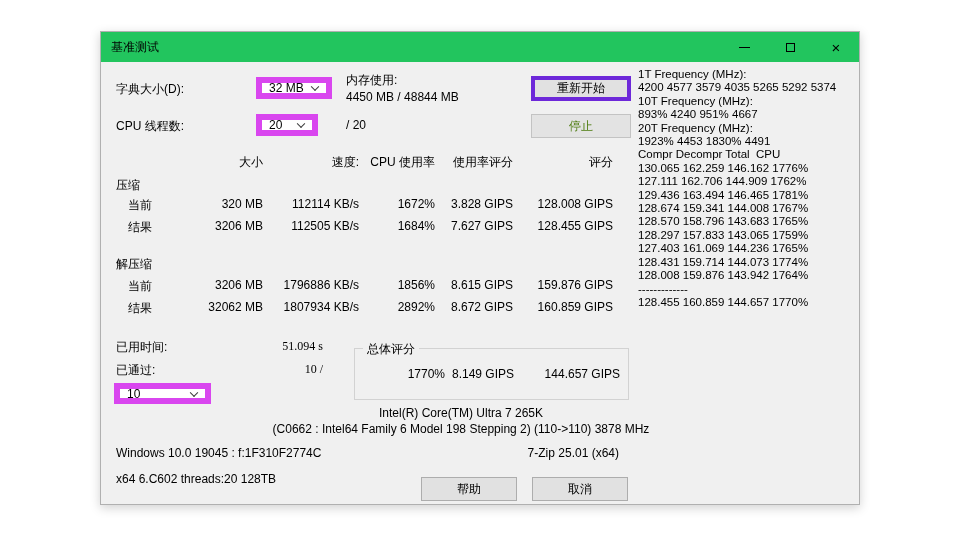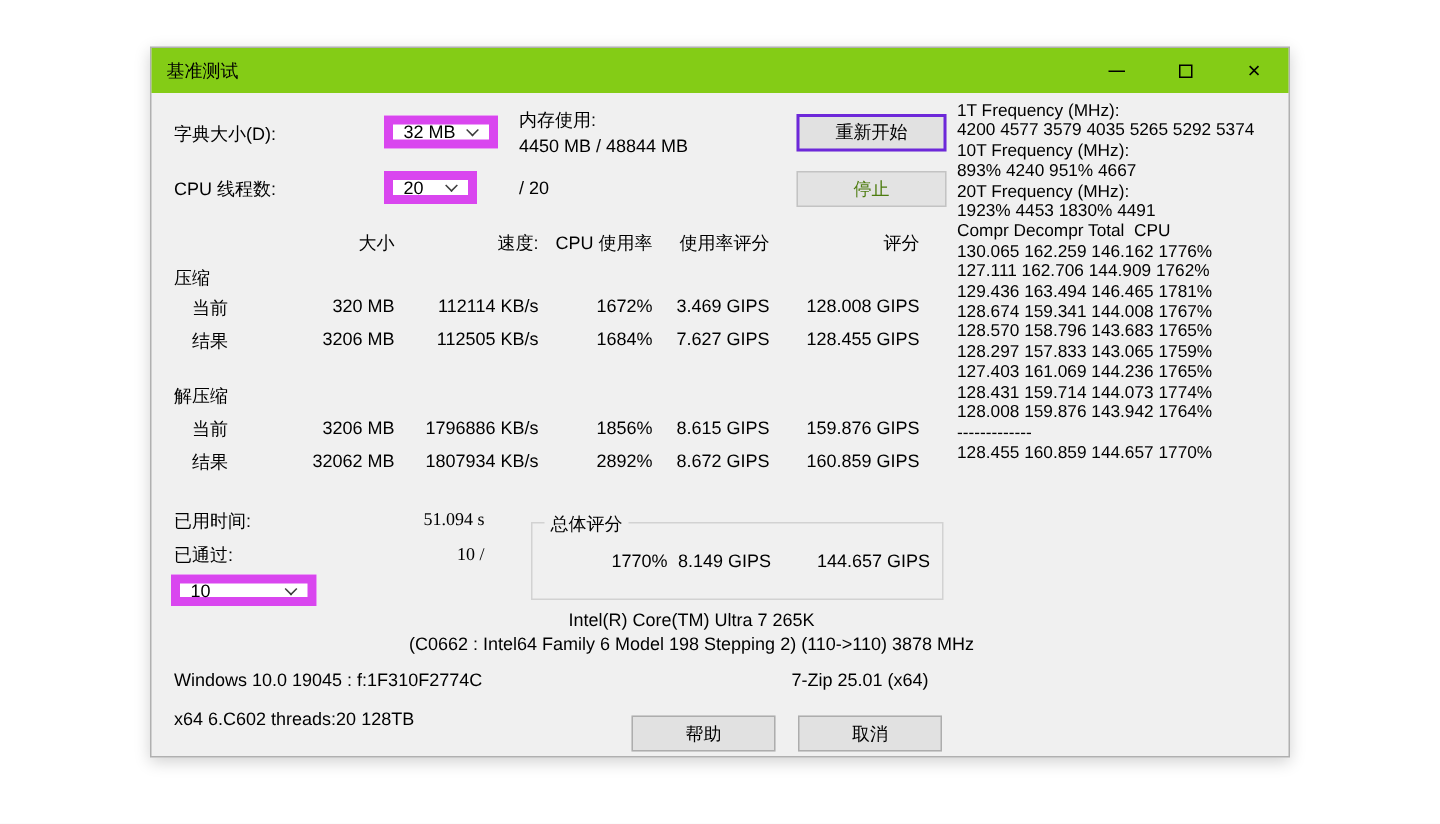--- a/index.html
+++ b/index.html
@@ -3,21 +3,21 @@
 <meta charset="utf-8">
 <style>
   * { margin:0; padding:0; box-sizing:border-box; }
   html,body { width:960px; height:549px; background:#ffffff; overflow:hidden; }
   body { font-family:"Liberation Sans","DejaVu Sans",sans-serif; font-size:12px; color:#000; position:relative; }
 
   .dialog { position:absolute; left:100px; top:31px; width:760px; height:474px;
             background:#f0f0f0; border:1px solid #b0b0b0; box-shadow:0 3px 10px rgba(0,0,0,.18); }
 
   
-  .titlebar { position:absolute; left:0; top:0; right:0; height:30px; background:#84cc16;
+  .titlebar { position:absolute; left:0; top:0; right:0; height:30px; background:#22c55e;
               display:flex; align-items:center; }
   .title { padding-left:10px; font-size:12px; }
   .win-btns { margin-left:auto; display:flex; height:100%; }
   .win-btn { width:46px; height:100%; display:flex; align-items:center; justify-content:center; }
   .min-glyph { width:11px; height:1px; background:#000; display:block; }
   .max-glyph { width:9px; height:9px; border:1px solid #000; display:block; }
   .close-glyph { font-size:15px; line-height:1; }
 
   .abs { position:absolute; }
   .lbl-static { white-space:nowrap; }
@@ -25,21 +25,21 @@
   
   .combo { position:absolute; background:#fff; border:6px solid #d946ef; display:flex;
            align-items:center; padding-left:7px; font-size:12px; }
   .chev { position:absolute; right:8px; top:50%; width:6px; height:6px;
           border-right:1.4px solid #3c3c3c; border-bottom:1.4px solid #3c3c3c;
           transform:translateY(-72%) rotate(45deg); }
 
   
   .btn { position:absolute; background:#e1e1e1; border:1px solid #adadad; display:flex;
          align-items:center; justify-content:center; font-size:12px; }
-  .btn.default { border:2px solid #6d28d9; }
+  .btn.default { border:4px solid #6d28d9; }
   .btn.disabled { background:#e3e3e3; border:1px solid #c3c3c3; color:#4d7c0f; }
 
   
   .trow { position:absolute; left:15px; width:497px; display:grid;
           grid-template-columns:55px 92px 96px 76px 78px 100px; }
   .trow span { text-align:right; white-space:nowrap; }
   .trow .lbl { text-align:left; padding-left:12px; }
   .sec-title { position:absolute; left:15px; white-space:nowrap; }
 
   .rval { position:absolute; left:115px; width:107px; text-align:right; white-space:nowrap;font-family:Liberation Serif, serif; }
@@ -103,21 +103,21 @@
     <span>使用率评分</span>
     <span>评分</span>
   </div>
 
   <div class="sec-title" style="top:145px">压缩</div>
   <div class="trow" style="top:165px">
     <span class="lbl">当前</span>
     <span>320 MB</span>
     <span>112114 KB/s</span>
     <span>1672%</span>
-    <span>3.469 GIPS</span>
+    <span>3.828 GIPS</span>
     <span>128.008 GIPS</span>
   </div>
   <div class="trow" style="top:187px">
     <span class="lbl">结果</span>
     <span>3206 MB</span>
     <span>112505 KB/s</span>
     <span>1684%</span>
     <span>7.627 GIPS</span>
     <span>128.455 GIPS</span>
   </div>

